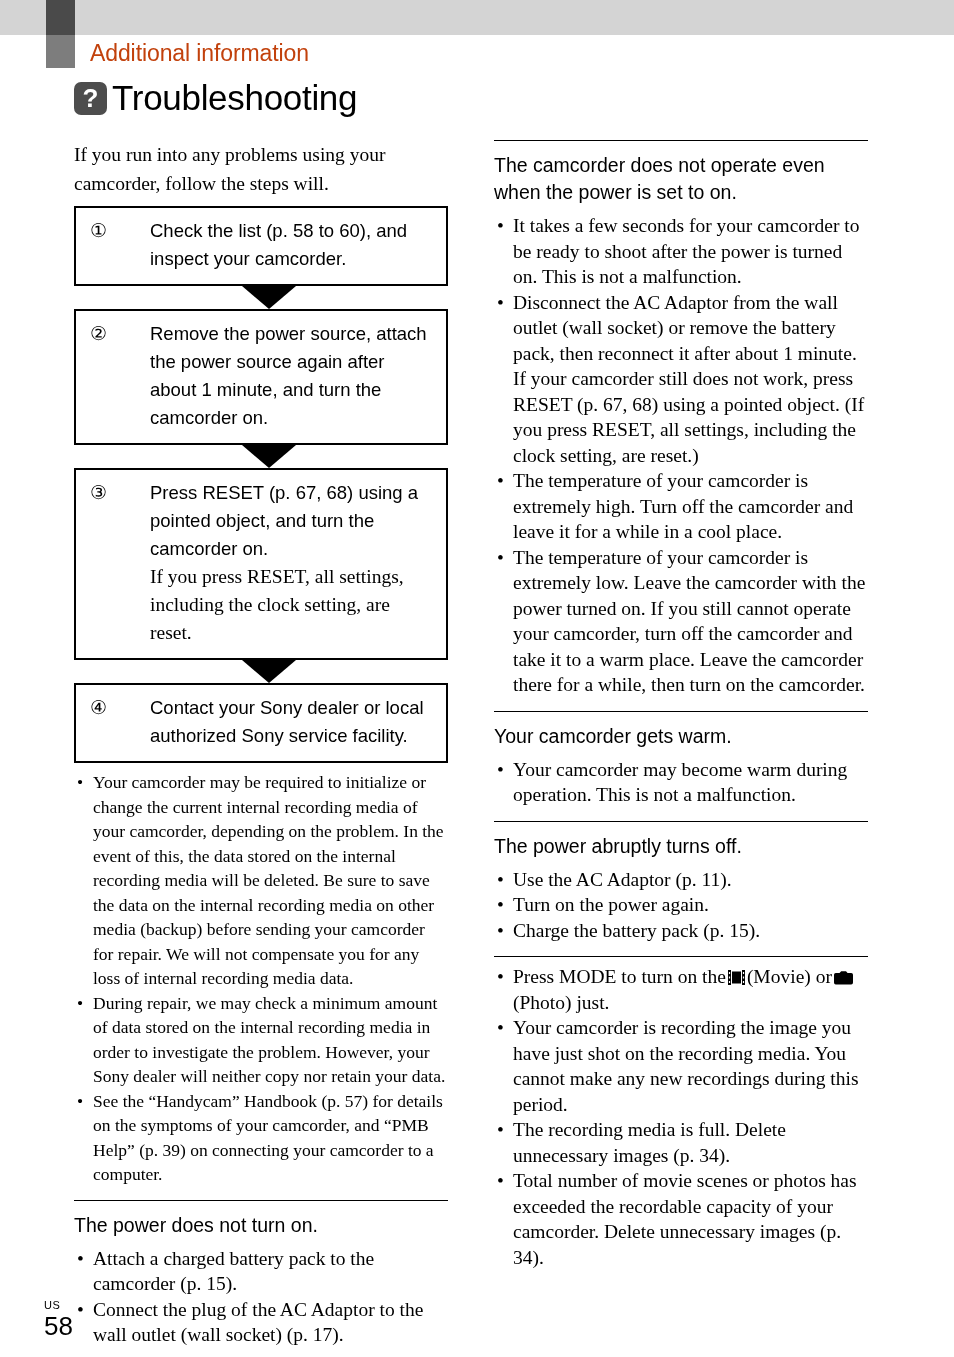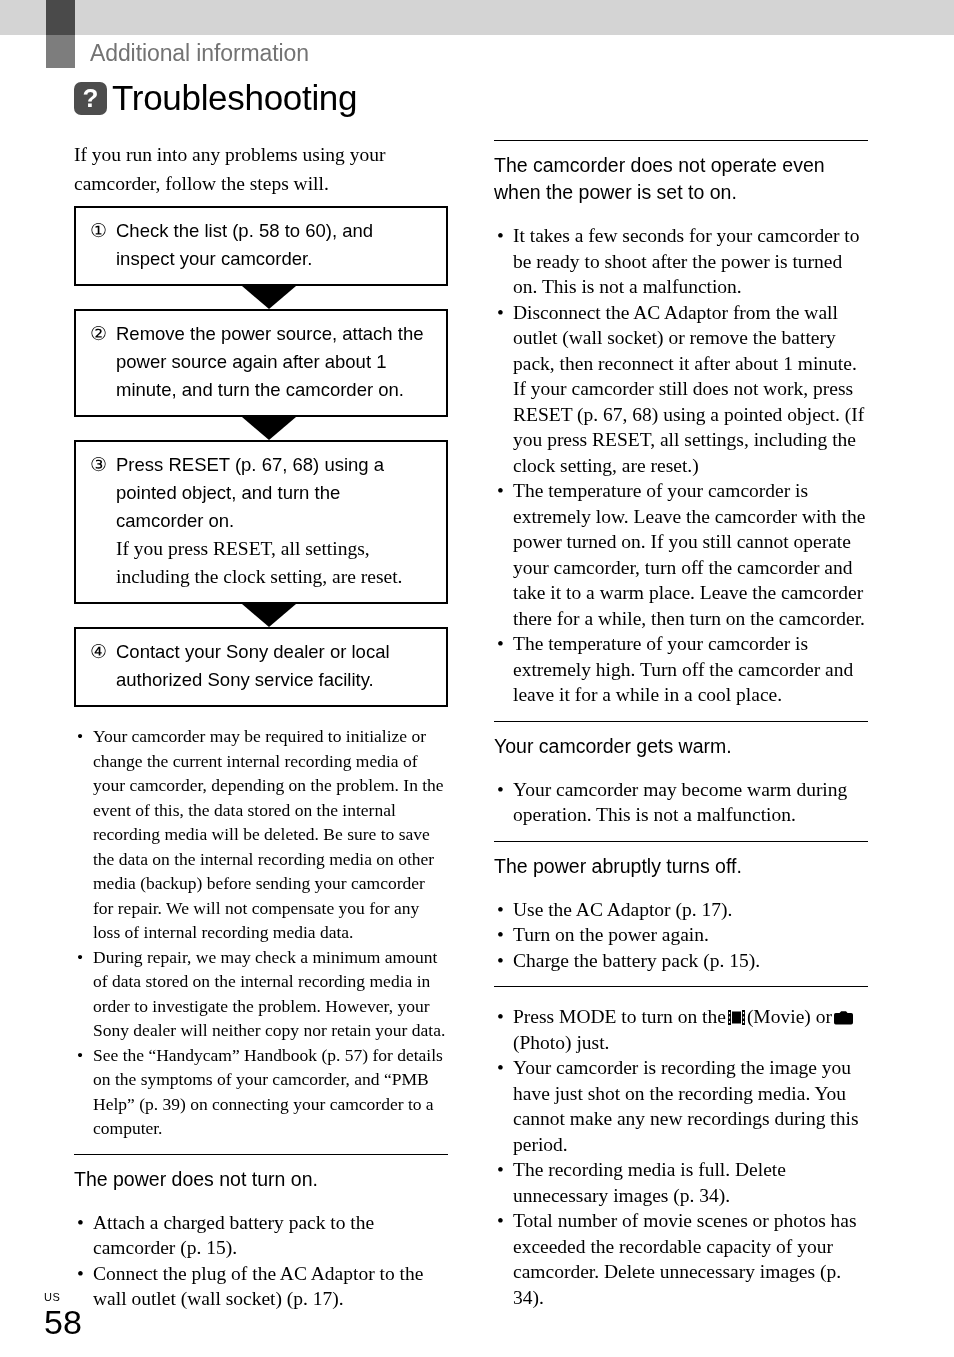--- a/index.html
+++ b/index.html
@@ -38,21 +38,21 @@
 
   
   .chapter-title {
     position: absolute;
     top: 40px;
     left: 90px;
     font-family: "Liberation Sans", sans-serif;
     font-size: 23px;
     font-weight: normal;
     letter-spacing: -0.1px;
-    color: #737373;
+    color: #c2410c;
   }
   .section-title-row {
     position: absolute;
     top: 78px;
     left: 74px;
     display: flex;
     align-items: center;
   }
   .qmark-badge {
     width: 33px; height: 33px;
@@ -102,21 +102,21 @@
     line-height: 28px;
     display: flex;
     align-items: flex-start;
   }
   .flow-num {
     flex: none;
     width: 26px;
     font-size: 19px;
     line-height: 28px;
   }
-  .flow-text { flex: 1; }
+  .flow-text { flex: 1; margin-left: 34px; }
   .flow-text .serif-sub {
     font-family: "Liberation Serif", serif;
     font-size: 19.5px;
     line-height: 28px;
     display: block;
   }
   .arrow-wrap {
     height: 23px;
     position: relative;
   }
@@ -126,21 +126,21 @@
     top: 0;
     width: 0; height: 0;
     border-left: 27px solid transparent;
     border-right: 27px solid transparent;
     border-top: 23px solid #000;
   }
 
   
   ul.bl {
     list-style: none;
-    margin: 17px 0 0 0;
+    margin: 7px 0 0 0;
     padding: 0;
   }
   ul.bl li {
     position: relative;
     padding-left: 19px;
     font-size: 19.5px;
     line-height: 25.5px;
     margin-bottom: 0px;
   }
   ul.bl li:before {
@@ -192,21 +192,21 @@
     line-height: 1;
     margin-top: 12px;
   }
   .footer-locale {
     font-size: 11px;
     letter-spacing: 0.5px;
     display: block;
     margin-bottom: 2px;
   }
   .footer-page {
-    font-size: 34px;
+    font-size: 26px;
     display: block;
     text-align: right;
   }
 </style>
 </head>
 <body>
 
 <div class="topbar"></div>
 <div class="topbar-tab"></div>
 <div class="header-tab"></div>
@@ -270,34 +270,34 @@
 
 </div>
 
 <div class="col col-right">
 
   <div class="rule" style="margin-top:0"></div>
   <h3 class="subhead">The camcorder does not operate even when the power is set to on.</h3>
   <ul class="bl">
     <li>It takes a few seconds for your camcorder to be ready to shoot after the power is turned on. This is not a malfunction.</li>
     <li>Disconnect the AC Adaptor from the wall outlet (wall socket) or remove the battery pack, then reconnect it after about 1 minute. If your camcorder still does not work, press RESET (p. 67, 68) using a pointed object. (If you press RESET, all settings, including the clock setting, are reset.)</li>
+    <li>The temperature of your camcorder is extremely high. Turn off the camcorder and leave it for a while in a cool place.</li>
     <li>The temperature of your camcorder is extremely low. Leave the camcorder with the power turned on. If you still cannot operate your camcorder, turn off the camcorder and take it to a warm place. Leave the camcorder there for a while, then turn on the camcorder.</li>
-    <li>The temperature of your camcorder is extremely high. Turn off the camcorder and leave it for a while in a cool place.</li>
   </ul>
 
   <div class="rule"></div>
   <h3 class="subhead">Your camcorder gets warm.</h3>
   <ul class="bl">
     <li>Your camcorder may become warm during operation. This is not a malfunction.</li>
   </ul>
 
   <div class="rule"></div>
   <h3 class="subhead">The power abruptly turns off.</h3>
   <ul class="bl">
-    <li>Use the AC Adaptor (p. 17).</li>
+    <li>Use the AC Adaptor (p. 11).</li>
     <li>Turn on the power again.</li>
     <li>Charge the battery pack (p. 15).</li>
   </ul>
 
   <div class="rule"></div>
   <ul class="bl">
     <li><span>Press MODE to turn on the</span><span class="ico ico-movie"><svg width="17" height="15" viewBox="0 0 17 15">
             <rect x="0" y="0" width="3" height="15" fill="#000"></rect>
             <rect x="14" y="0" width="3" height="15" fill="#000"></rect>
             <rect x="4" y="1.5" width="9" height="12" fill="#000"></rect>

